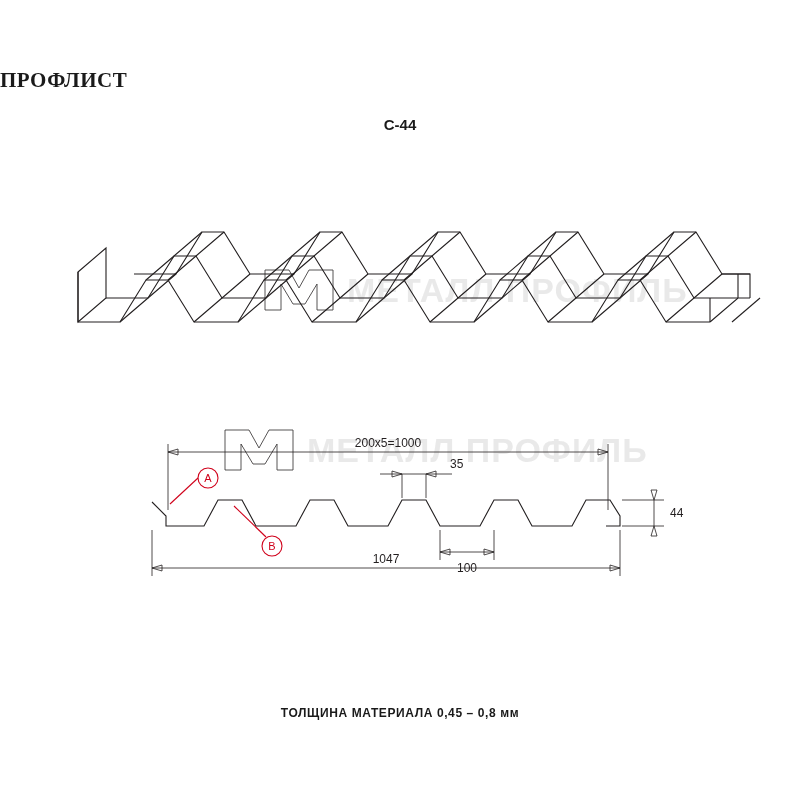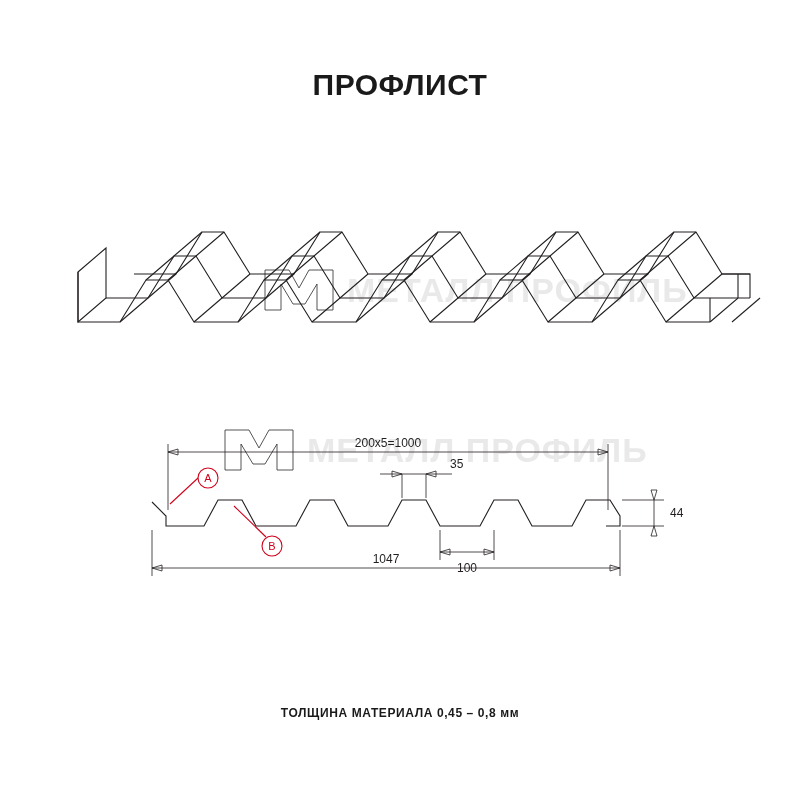--- a/index.html
+++ b/index.html
@@ -18,25 +18,25 @@
   .page {
     position: relative;
     width: 800px;
     height: 800px;
   }
   .title {
     position: absolute;
     top: 68px;
     left: 0;
     width: 800px;
-    text-align: center;
-    font-size: 30px;
+    font-size: 21px;
     font-weight: bold;
     letter-spacing: 0.5px;
     color: #1a1a1a;
+    font-family: Liberation Serif, serif;
   }
   .subtitle {
     position: absolute;
     top: 116px;
     left: 0;
     width: 800px;
     text-align: center;
     font-size: 15px;
     font-weight: bold;
     color: #1a1a1a;
@@ -79,20 +79,21 @@
   .red { fill: none; stroke: #d0021b; stroke-width: 1.1; }
   .redtext { fill: #d0021b; font-family: "Liberation Sans", sans-serif; font-size: 11px; }
   .dimtext { fill: #231f20; font-family: "Liberation Sans", sans-serif; font-size: 12px; }
 </style>
 </head>
 <body>
 
 <div class="page">
 
   <div class="title">ПРОФЛИСТ</div>
+  <div class="subtitle">С-44</div>
 
   <div class="watermark wm1">
     <svg width="380" height="90" viewBox="0 0 380 90">
       <g opacity="0.85">
         <path class="ln-thin" d="M10 30 L34 30 L44 48 L54 30 L78 30 L78 70 L62 70 L62 44 L50 64 L38 64 L26 44 L26 70 L10 70 Z" fill="none" stroke="#e6e6e6" stroke-width="4"></path>
         <text x="92" y="62" font-family="Liberation Sans, sans-serif" font-size="34" font-weight="bold" fill="#e6e6e6" letter-spacing="1">МЕТАЛЛ ПРОФИЛЬ</text>
       </g>
     </svg>
   </div>
 

